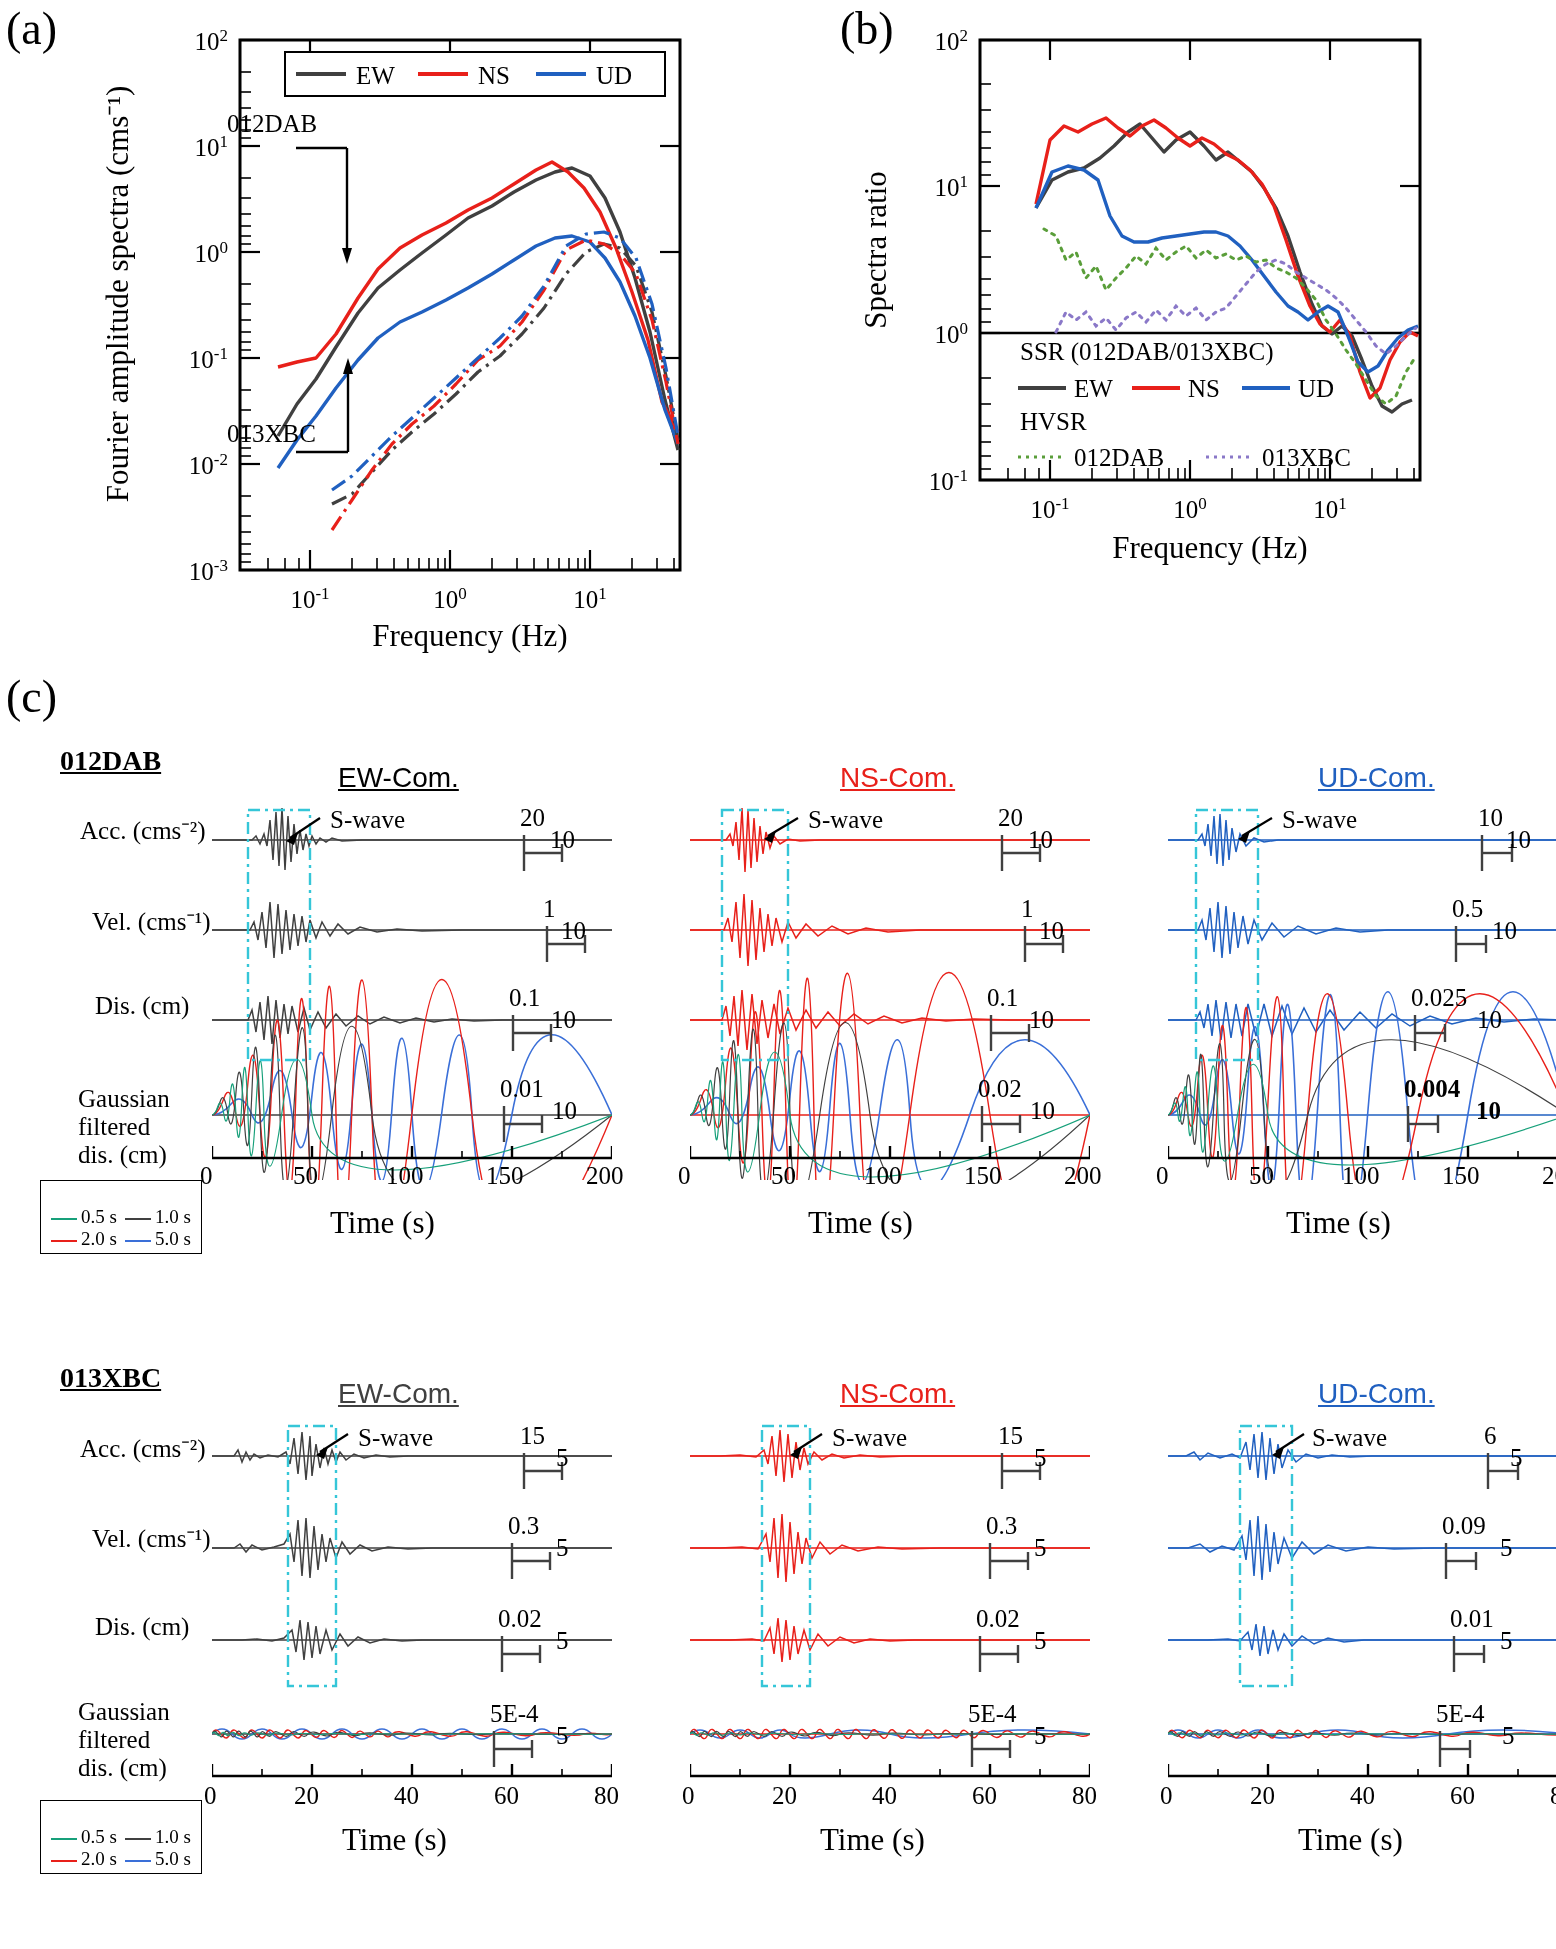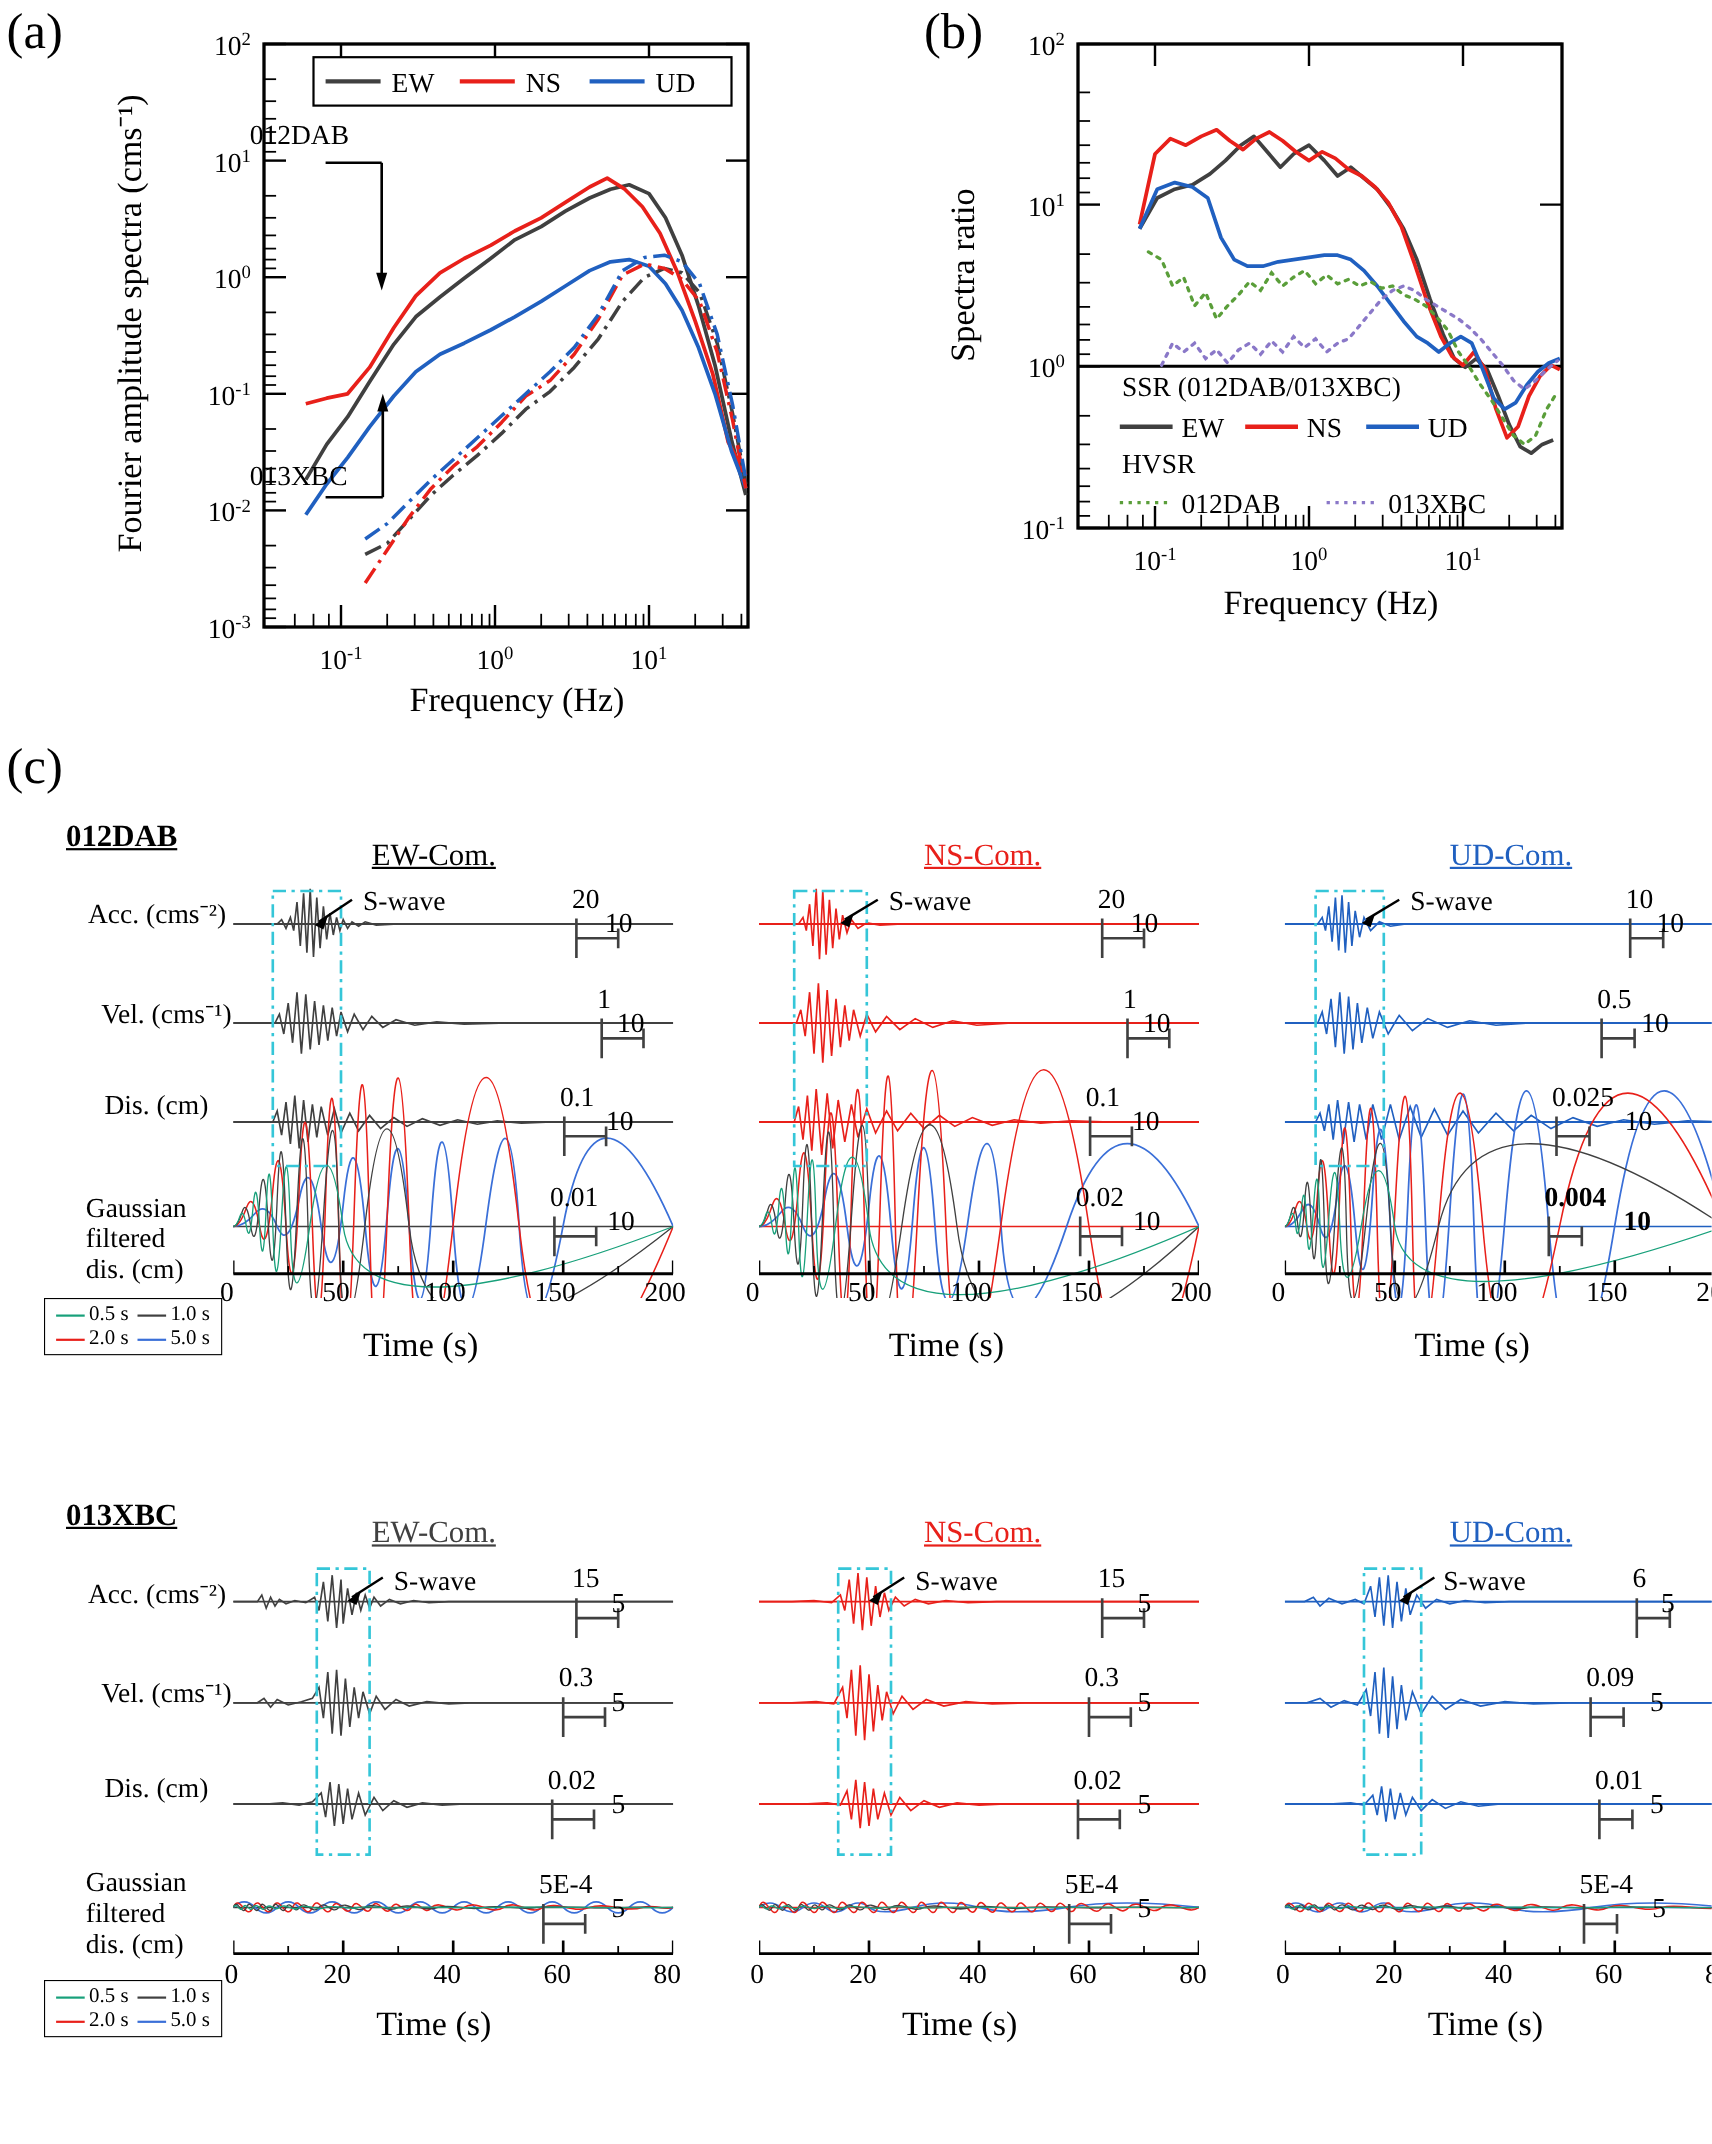--- a/index.html
+++ b/index.html
@@ -3,24 +3,24 @@
 <meta charset="utf-8">
 <style>
   html,body{margin:0;padding:0;background:#fff;}
   body{width:1556px;height:1949px;position:relative;font-family:"Liberation Serif",serif;color:#000;overflow:hidden;}
   .panel-label{position:absolute;font-family:"Liberation Serif",serif;font-size:46px;}
   .axis-title{font-family:"Liberation Serif",serif;font-size:31px;}
   svg{display:block;}
   .tick-lbl{font-family:"Liberation Serif",serif;font-size:25px;}
   .tr-label{font-family:"Liberation Serif",serif;font-size:25px;}
   .scale-num{font-family:"Liberation Serif",serif;font-size:25px;}
-  .com-title{font-family:Liberation Serif, serif;font-size:28px;text-decoration:underline;}
+  .com-title{font-family:Liberation Sans, sans-serif;font-size:28px;text-decoration:underline;}
   .stn{font-family:"Liberation Serif",serif;font-size:28px;font-weight:bold;text-decoration:underline;}
   .mini-legend{position:absolute;border:1.2px solid #000;padding:3px 6px;}
-  .mini-legend table{border-collapse:collapse;}
+  .mini-legend table{border-collapse:collapse;margin-top:22px;}
   .mini-legend td{font-family:"Liberation Serif",serif;font-size:19px;padding:0 4px;vertical-align:middle;}
   .lw{display:inline-block;width:26px;height:0;border-top:2px solid #000;vertical-align:middle;margin-right:4px;}
 </style>
 </head>
 <body>
 
 <div class="panel-label" style="left:6px;top:2px;">(a)</div>
 <div class="panel-label" style="left:840px;top:2px;">(b)</div>
 <div class="panel-label" style="left:6px;top:670px;">(c)</div>
 

